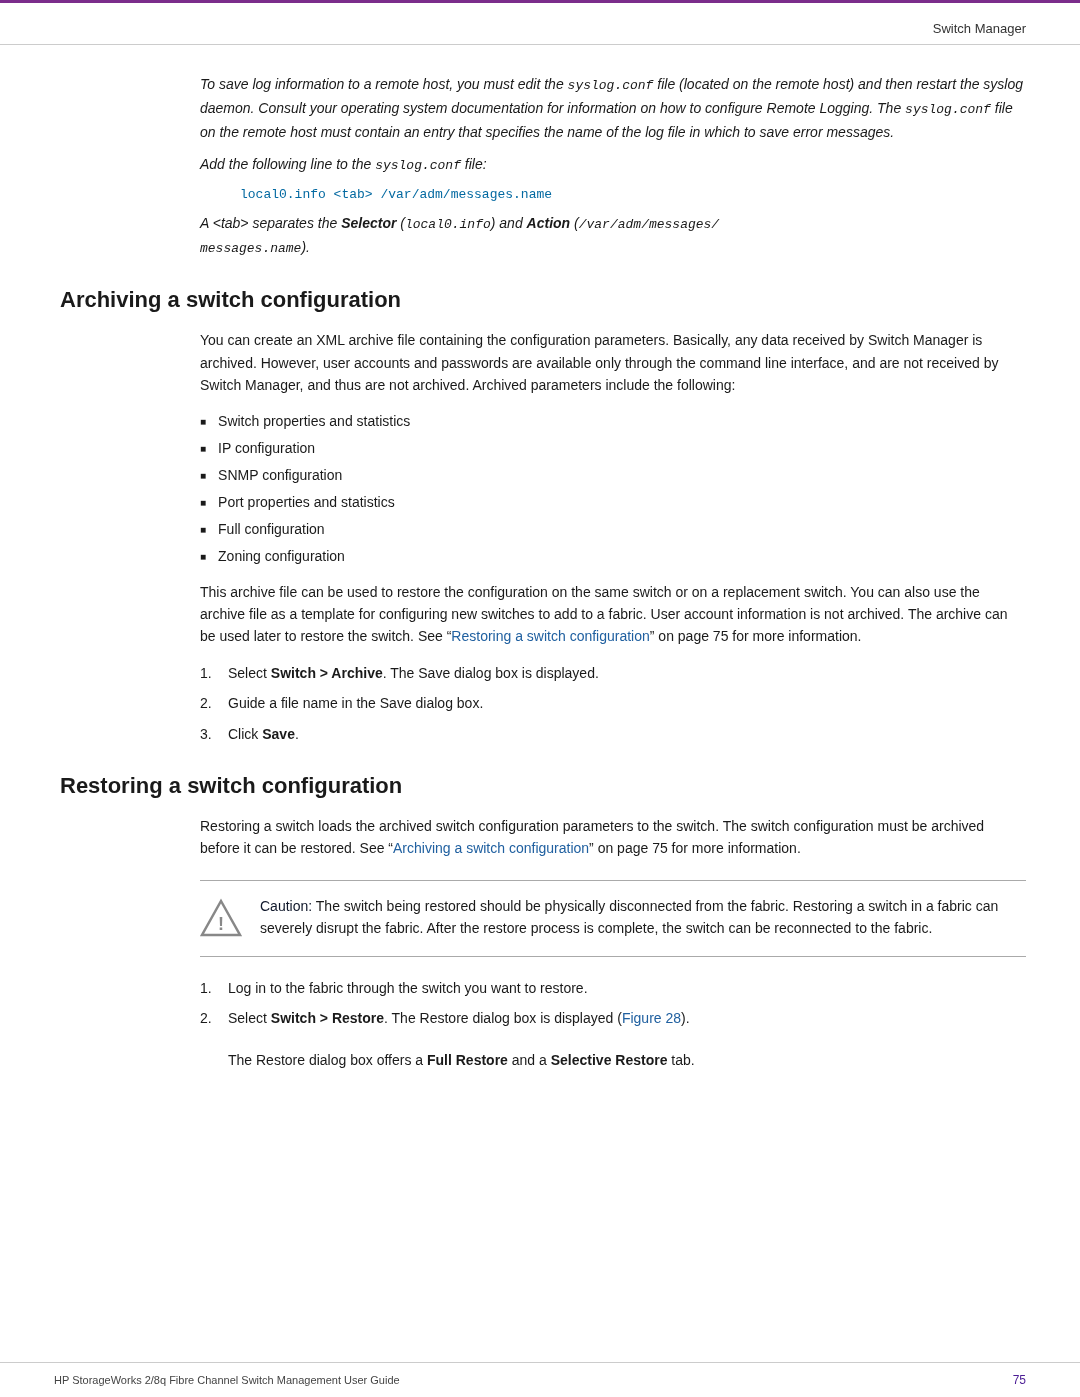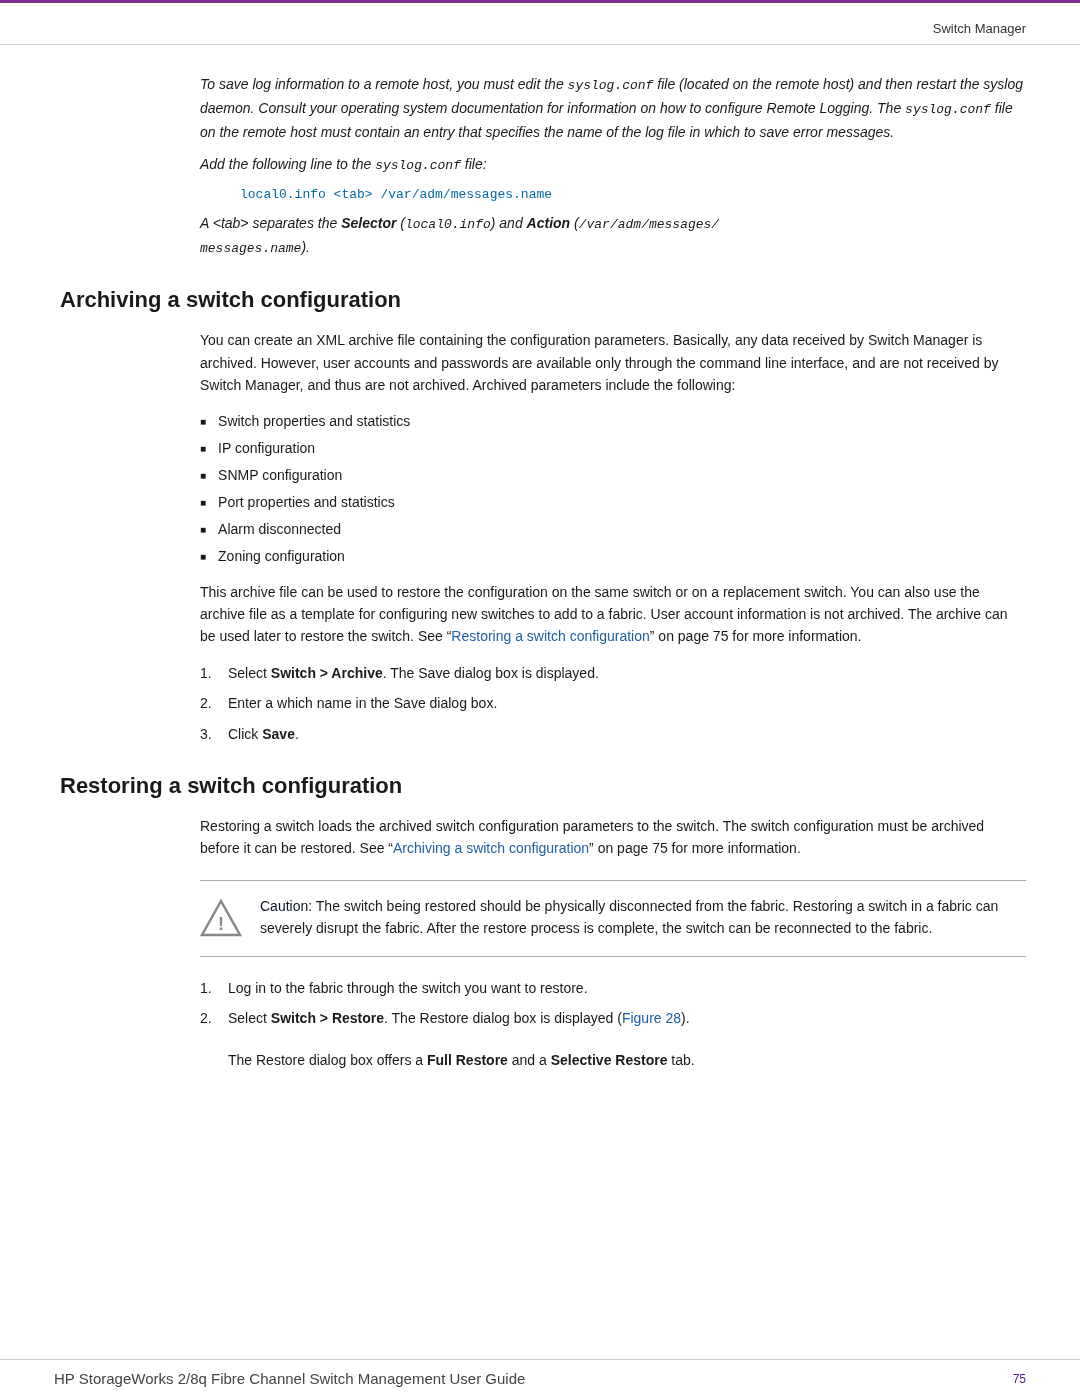--- a/index.html
+++ b/index.html
@@ -180,21 +180,21 @@
     .page-footer {
       border-top: 1px solid #cccccc;
       padding: 10px 54px;
       display: flex;
       justify-content: space-between;
       align-items: center;
       margin-top: auto;
     }
 
     .footer-left {
-      font-size: 15px;
+      font-size: 11px;
       color: #444444;
     }
 
     .footer-right {
       font-size: 12px;
       color: #4c1d95;
     }
 
     strong {
       font-weight: bold;
@@ -244,39 +244,39 @@
       <li>
           <span>IP configuration</span>
         </li>
       <li>
           <span>SNMP configuration</span>
         </li>
       <li>
           <span>Port properties and statistics</span>
         </li>
       <li>
-          <span>Alarm disconnected</span>
+          <span>Full configuration</span>
         </li>
       <li>
           <span>Zoning configuration</span>
         </li>
     </ul>
 
     <p class="section-content">
       This archive file can be used to restore the configuration on the same switch or on a replacement switch. You can also use the archive file as a template for configuring new switches to add to a fabric. User account information is not archived. The archive can be used later to restore the switch. See “<a class="link-text" href="#">Restoring a switch configuration</a>” on page 75 for more information.
     </p>
 
     <ol class="numbered-list">
       <li>
         <span class="num">1.</span>
         <span>Select <strong>Switch &gt; Archive</strong>. The Save dialog box is displayed.</span>
       </li>
       <li>
         <span class="num">2.</span>
-        <span>Enter a which name in the Save dialog box.</span>
+        <span>Guide a file name in the Save dialog box.</span>
       </li>
       <li>
         <span class="num">3.</span>
         <span>Click <strong>Save</strong>.</span>
       </li>
     </ol>
 
     <h2 class="section-heading">Restoring a switch configuration</h2>
 
     <p class="section-content">

